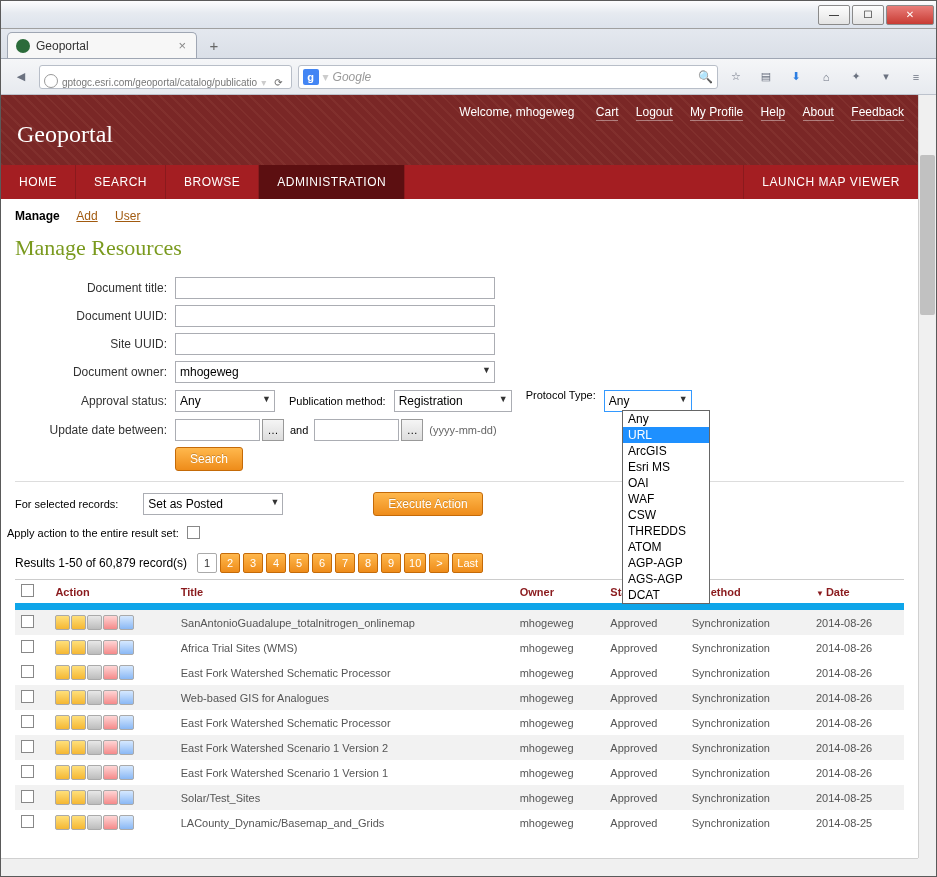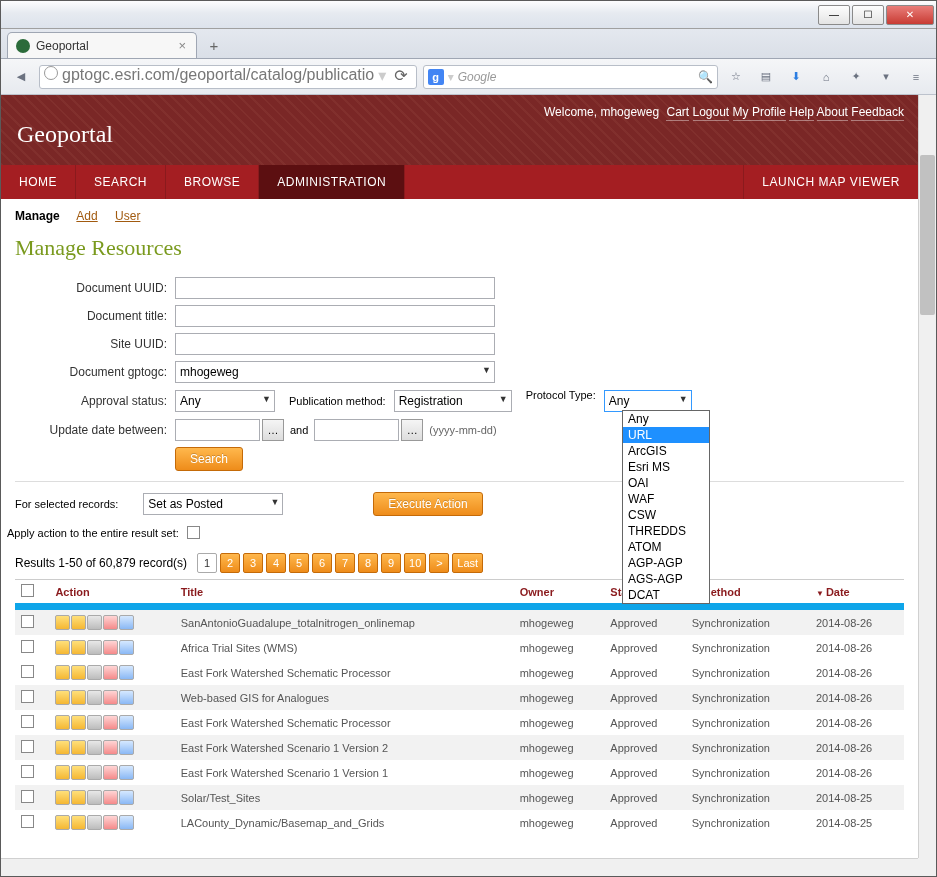--- a/index.html
+++ b/index.html
@@ -8,35 +8,35 @@
 .titlebar{height:28px;background:linear-gradient(#fdfdfe,#e6eaf0 45%,#dde3ec);display:flex;align-items:center;justify-content:flex-end;padding:0 2px;border-bottom:1px solid #a0a0a0}
 .winbtn{width:32px;height:20px;margin-left:2px;display:flex;align-items:center;justify-content:center;border:1px solid #8a8a8a;border-radius:2px;background:linear-gradient(#fdfdfd,#e4e4e4);font-size:10px;cursor:pointer}
 .winbtn.close{background:linear-gradient(#e97e7a,#c83b33);color:#fff;width:48px}
 .tabbar{height:30px;background:linear-gradient(#e4e8ef,#dadfe7);display:flex;align-items:flex-end;padding-left:6px;border-bottom:1px solid #9fa6b3}
 .tab{background:#f7f7f7;border:1px solid #9fa6b3;border-bottom:none;border-radius:5px 5px 0 0;height:26px;min-width:190px;display:flex;align-items:center;padding:0 8px;font-size:12px;color:#333}
 .tab .favicon{width:14px;height:14px;background:#2b6b3a;border-radius:50%;margin-right:6px;display:inline-block}
 .tab .tx{margin-left:auto;color:#888;font-size:13px;cursor:pointer;padding:0 2px}
 .newtab{width:22px;height:22px;margin-left:6px;margin-bottom:2px;display:flex;align-items:center;justify-content:center;color:#666;font-size:15px;cursor:pointer}
 .toolbar{height:36px;background:linear-gradient(#f5f6f8,#e7eaef);display:flex;align-items:center;padding:0 8px;gap:6px;border-bottom:1px solid #bcc2cc}
 .tbtn{width:24px;height:24px;display:flex;align-items:center;justify-content:center;color:#6b7280;cursor:pointer;border-radius:3px}
-.urlbar{flex:0 0 250px;height:24px;border:1px solid #b8bec8;border-radius:3px;background:#fff;display:flex;align-items:flex-start;padding:0 4px;font-size:16px;color:#777}
+.urlbar{flex:0 0 250px;height:24px;border:1px solid #b8bec8;border-radius:3px;background:#fff;display:flex;align-items:flex-end;padding:0 4px;font-size:10px;color:#777}
 .urlbar .globe{width:14px;height:14px;border:1px solid #999;border-radius:50%;margin-right:4px;position:relative}
 .urlbar .reload{margin-left:auto;color:#666;padding:0 4px;cursor:pointer}
 .searchbar{flex:1;height:24px;border:1px solid #b8bec8;border-radius:3px;background:#fff;display:flex;align-items:center;padding:0 4px;font-size:12px;color:#999}
 .searchbar .gicon{width:16px;height:16px;background:#4285f4;color:#fff;font-weight:bold;font-size:11px;display:flex;align-items:center;justify-content:center;border-radius:2px;margin-right:4px}
 .searchbar .mag{margin-left:auto;color:#666;cursor:pointer}
 .content{flex:1;overflow:hidden;position:relative;background:#fff}
 .scrolltrack-v{position:absolute;right:0;top:0;bottom:18px;width:18px;background:#f0f0f0;border-left:1px solid #d0d0d0}
 .scrollthumb-v{position:absolute;left:1px;right:1px;top:60px;height:160px;background:#c1c1c1;border-radius:2px}
 .scrolltrack-h{position:absolute;left:0;right:18px;bottom:0;height:18px;background:#f0f0f0;border-top:1px solid #d0d0d0}
 .scrollcorner{position:absolute;right:0;bottom:0;width:18px;height:18px;background:#f0f0f0}
 .page{position:absolute;left:0;top:0;right:18px;bottom:18px;overflow:hidden}
 .banner{height:70px;background:#7a2726;background-image:linear-gradient(rgba(122,39,38,.55),rgba(122,39,38,.55)),repeating-linear-gradient(45deg,#8a3a35 0,#8a3a35 2px,transparent 2px,transparent 8px);color:#fff;position:relative}
 .banner-links{position:absolute;right:14px;top:10px;font-size:12px}
-.banner-links a{color:#fff;text-decoration:none;margin-left:0;border-bottom:1px solid rgba(255,255,255,.4);padding-bottom:1px;cursor:pointer}
+.banner-links a{color:#fff;text-decoration:none;margin-left:14px;border-bottom:1px solid rgba(255,255,255,.4);padding-bottom:1px;cursor:pointer}
 .welcome{color:#fff;margin-right:4px}
 .logo{position:absolute;left:16px;top:26px;font-size:24px;font-family:Georgia,serif}
 .navbar{height:34px;background:#a41e22;display:flex;align-items:stretch;color:#fff;font-size:12px}
 .navitem{padding:0 18px;display:flex;align-items:center;cursor:pointer;border-right:1px solid #8a1a1d;letter-spacing:.5px}
 .navitem.active{background:#5c0f11}
 .navitem.launch{margin-left:auto;border-left:1px solid #8a1a1d;border-right:none}
 .subnav{padding:10px 14px 6px 14px;font-size:12px}
 .subnav a{color:#a15a0f;text-decoration:underline;margin-right:14px;cursor:pointer}
 .subnav .current{color:#000;font-weight:bold;text-decoration:none}
 .pagetitle{font-size:22px;color:#7a9a1e;padding:6px 14px 16px 14px;font-family:Georgia,serif}
@@ -145,33 +145,33 @@
       <div class="subnav">
         <a class="current">Manage</a>
         <a>Add</a>
         <a>User</a>
       </div>
 
       <div class="pagetitle">Manage Resources</div>
 
       <div class="form">
         <div class="frow">
+          <div class="flabel">Document title:</div>
+          <input class="finput" style="">
+        </div>
+        <div class="frow">
           <div class="flabel">Document UUID:</div>
           <input class="finput" style="">
         </div>
         <div class="frow">
-          <div class="flabel">Document title:</div>
-          <input class="finput" style="">
-        </div>
-        <div class="frow">
           <div class="flabel">Site UUID:</div>
           <input class="finput" style="">
         </div>
         <div class="frow">
-          <div class="flabel">Document gptogc:</div>
+          <div class="flabel">Document owner:</div>
           <span class="selwrap"><select class="fselect wide"><option>mhogeweg</option></select></span>
         </div>
         <div class="frow">
           <div class="flabel">Approval status:</div>
           <span class="selwrap"><select class="fselect med"><option>Any</option></select></span>
           <span style="margin:0 8px 0 14px">Publication method:</span>
           <span class="selwrap"><select class="fselect med2"><option>Registration</option></select></span>
           <span style="margin:0 8px 12px 14px">Protocol Type:</span>
           <span class="selwrap"><select class="fselect" style="width:88px;border:1px solid #3399ff"><option>Any</option></select></span>
         </div>

